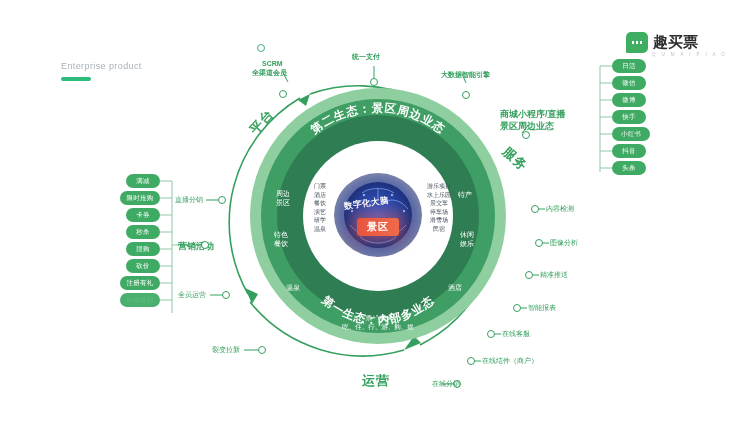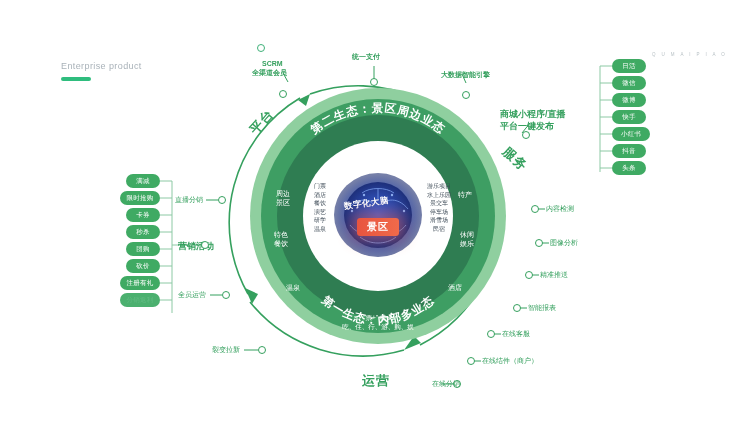--- a/index.html
+++ b/index.html
@@ -118,20 +118,26 @@
 </style>
 </head>
 <body>
 
 <div id="stage">
 
   <div class="title-dot"></div>
   <div class="subtitle">Enterprise product</div>
   <div class="title-rule"></div>
 
+  <div class="brand">
+    <div class="brand-mark">
+        <span></span>
+      </div>
+    <div class="brand-text">趣买票</div>
+  </div>
   <div class="brand-sub">Q U M A I P I A O</div>
 
   <svg class="overlay" viewBox="0 0 750 422">
 
     <g fill="none" stroke="#35a05e" stroke-width="1.6">
 
       <path d="M 248 294 A 145 145 0 0 1 300 98"></path>
 
       <path d="M 310 94 A 145 145 0 0 1 494 180"></path>
 
@@ -318,21 +324,21 @@
   <div class="node" style="left:201px;top:241px;"></div>
   <div class="node" style="left:222px;top:291px;"></div>
   <div class="node" style="left:258px;top:346px;"></div>
 
   <div class="nlabel" style="left:262px;top:59px;font-weight:bold;">SCRM</div>
   <div class="nlabel" style="left:252px;top:68px;font-weight:bold;">全渠道会员</div>
   <div class="nlabel" style="left:352px;top:52px;font-weight:bold;">统一支付</div>
   <div class="nlabel" style="left:441px;top:70px;font-weight:bold;">大数据智能引擎</div>
 
   <div class="nlabel big" style="left:500px;top:108px;">商城小程序/直播</div>
-  <div class="nlabel big" style="left:500px;top:120px;">平台一键发布</div>
+  <div class="nlabel big" style="left:500px;top:120px;">景区周边业态</div>
 
   <div class="nlabel" style="left:546px;top:204px;">内容检测</div>
   <div class="nlabel" style="left:550px;top:238px;">图像分析</div>
   <div class="nlabel" style="left:540px;top:270px;">精准推送</div>
   <div class="nlabel" style="left:528px;top:303px;">智能报表</div>
   <div class="nlabel" style="left:502px;top:329px;">在线客服</div>
   <div class="nlabel" style="left:482px;top:356px;">在线结件（商户）</div>
   <div class="nlabel" style="left:432px;top:379px;">在线分销</div>
 
   <div class="nlabel" style="left:175px;top:195px;">直播分销</div>

